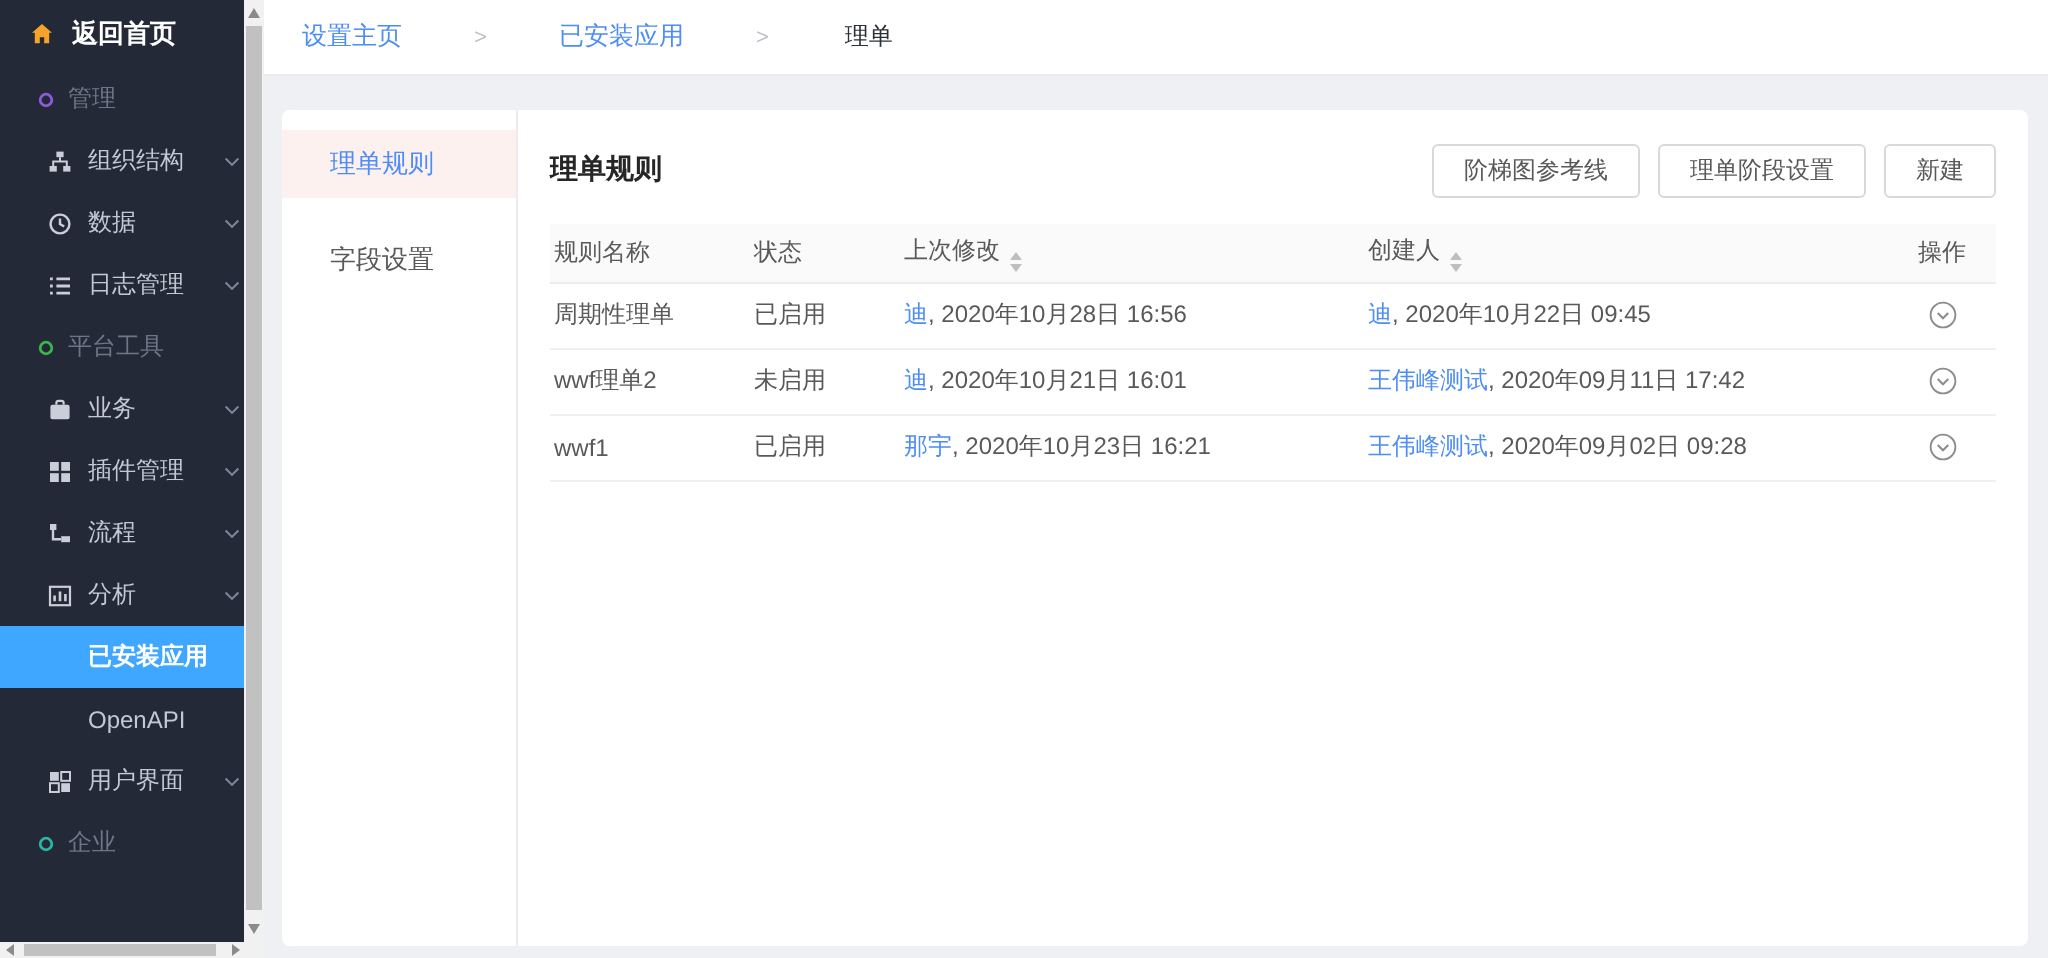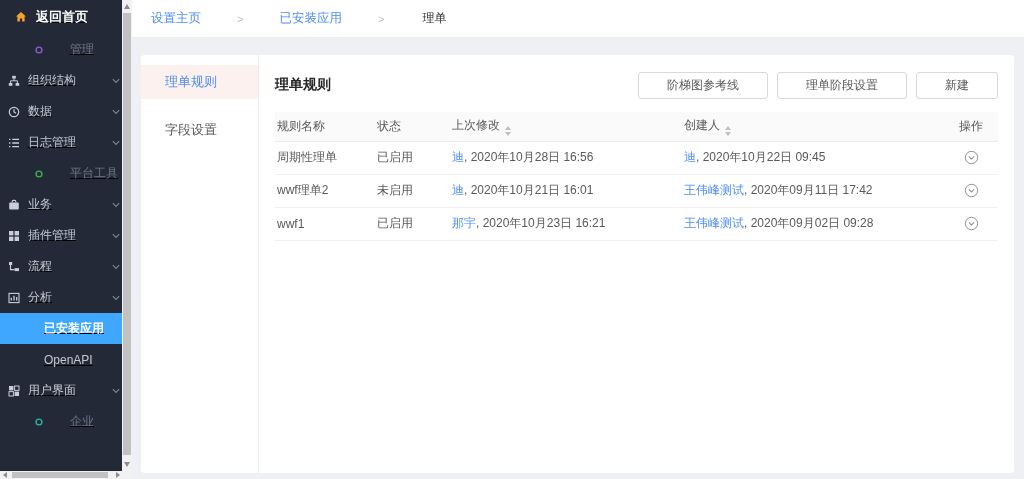--- a/index.html
+++ b/index.html
@@ -1,24 +1,24 @@
 <!DOCTYPE html>
 <html><head>
 <meta charset="utf-8">
 <style>
   * { margin:0; padding:0; box-sizing:border-box; }
   html,body { width:1024px; height:479px; overflow:hidden; }
   body { font-family:"Liberation Sans","DejaVu Sans",sans-serif; background:#eef0f3; position:relative; font-size:12px; }
 
   
-  .sidebar { position:absolute; left:0; top:0; width:126px; height:471px; background:#232936; overflow:hidden;text-decoration:underline; }
+  .sidebar { position:absolute; left:0; top:0; width:126px; height:471px; background:#232936; overflow:hidden; }
   .side-home { height:34px; display:flex; align-items:center; padding-left:15px; gap:9px; color:#ffffff; font-weight:bold; font-size:13px; cursor:pointer; }
   .side-item { height:31px; display:flex; align-items:center; font-size:12px; color:#c3c9d4; position:relative; cursor:pointer; }
-  .side-item.group { padding-left:33px; gap:25px; color:#6d7587; }
-  .side-item.item  { padding-left:8px; gap:8px; }
+  .side-item.group { padding-left:17px; gap:5px; color:#6d7587; }
+  .side-item.item  { padding-left:24px; gap:8px; }
   .side-item.sub   { padding-left:44px; }
   .side-item.active { background:#3fa7ff; color:#ffffff; font-weight:bold; }
   .sicon { width:12px; height:12px; display:inline-flex; color:#c9ced9; flex-shrink:0; }
   .sicon svg { width:12px; height:12px; }
   .chev { position:absolute; right:6px; top:50%; margin-top:-3px; width:8px; height:6px; color:#7e879a; display:flex; }
   .chev svg { width:8px; height:6px; }
   .chev.up svg { transform:rotate(180deg); }
 
   
   .vscroll { position:absolute; left:122px; top:0; width:10px; height:471px; background:#f1f1f1; }
@@ -41,21 +41,21 @@
 
   .card { position:absolute; left:9px; top:55px; width:873px; height:418px; background:#ffffff; border-radius:4px; display:flex; overflow:hidden; }
   .left-panel { width:118px; border-right:1px solid #ececec; padding-top:10px; flex-shrink:0; }
   .tab { height:34px; line-height:34px; padding-left:24px; font-size:13px; color:#595959; margin-bottom:14px; cursor:pointer; }
   .tab.active { background:#fdf1ef; color:#4e8df5; }
 
   .main-panel { flex:1; padding:16px 16px 0 16px; min-width:0; }
   .toolbar { display:flex; align-items:center; height:28px; }
   .m-title { font-size:14px; font-weight:bold; color:#262626; }
   .btns { margin-left:auto; display:flex; gap:9px; }
-  .btn { height:27px; padding:0 28px; background:#fff; border:1px solid #d9d9d9; border-radius:3px; font-size:12px; color:#595959; cursor:pointer; font-family:inherit; }
+  .btn { height:27px; padding:0 15px; background:#fff; border:1px solid #d9d9d9; border-radius:3px; font-size:12px; color:#595959; cursor:pointer; font-family:inherit; }
 
   table.tbl { margin-top:13px; width:100%; border-collapse:collapse; font-size:12px; table-layout:fixed; }
   .tbl th { background:#fafafa; height:29px; font-weight:normal; color:#595959; text-align:left; border-bottom:1px solid #ececec; padding:0 8px 0 2px; }
   .tbl th.op, .tbl td.op { text-align:center; padding:0; }
   .tbl td { height:33px; border-bottom:1px solid #f0f0f0; color:#595959; padding:0 8px 0 2px; overflow:hidden; white-space:nowrap; }
   .link { color:#4e8df5; cursor:pointer; }
   .sorter { display:inline-flex; flex-direction:column; margin-left:5px; vertical-align:-1px; gap:2px; }
   .car-up { width:0; height:0; border-left:3.5px solid transparent; border-right:3.5px solid transparent; border-bottom:4px solid #bfbfbf; }
   .car-dn { width:0; height:0; border-left:3.5px solid transparent; border-right:3.5px solid transparent; border-top:4px solid #bfbfbf; }
   .op-icon { display:inline-flex; cursor:pointer; vertical-align:middle; }

